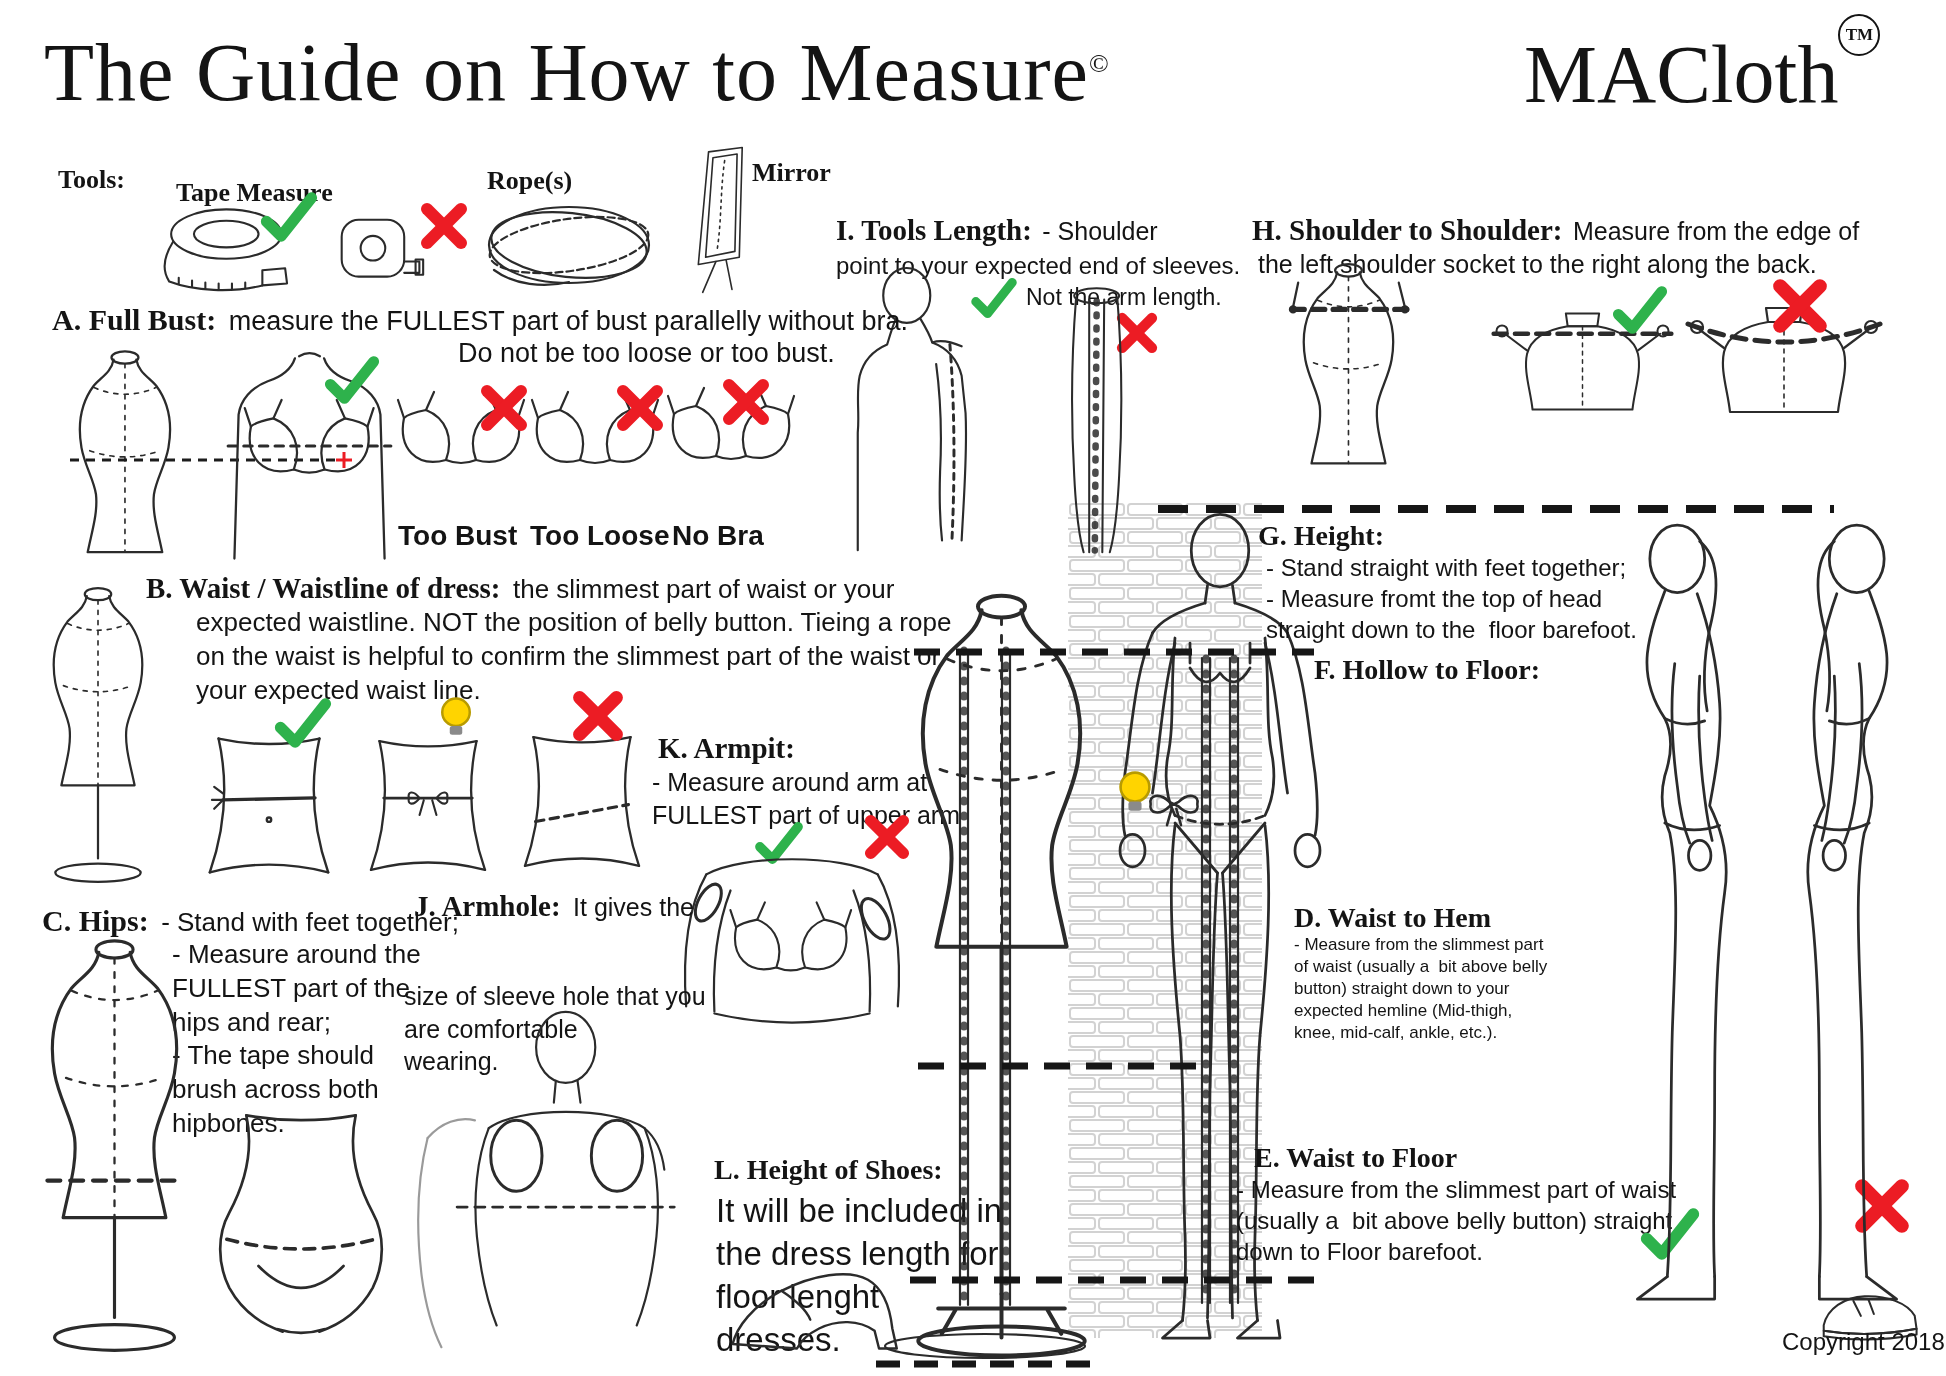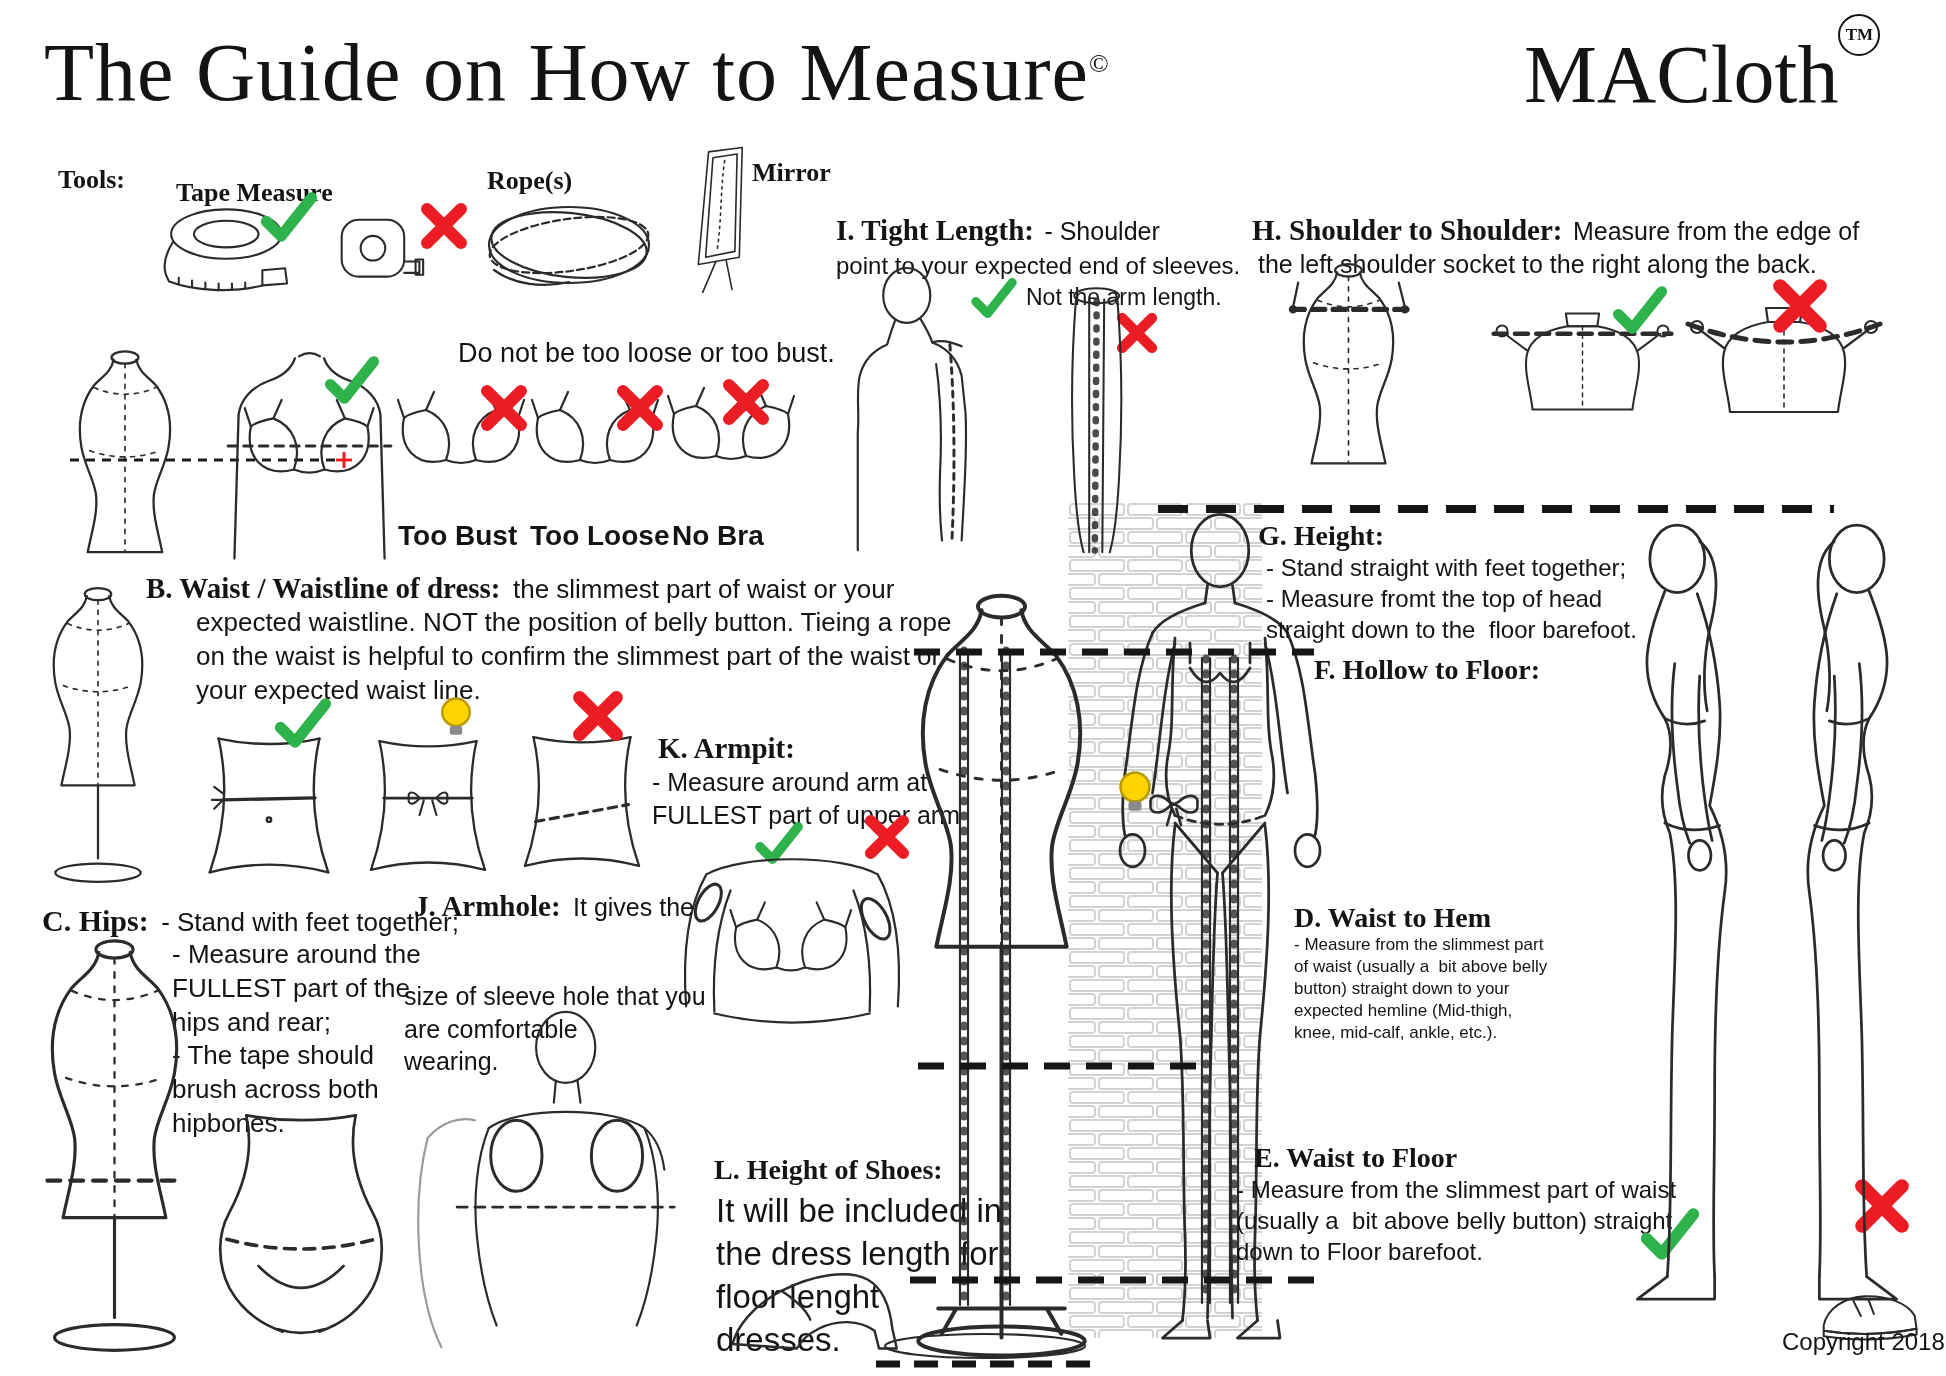--- a/index.html
+++ b/index.html
@@ -271,21 +271,21 @@
   <div class="hd" style="left:487px;top:166px"><span class="st" style="font-size:26px">Rope(s)</span></div>
   <svg class="art" style="left:474px;top:190px" width="190" height="110" viewBox="0 0 190 110">
       <use href="#rope"></use>
     </svg>
   <svg class="art" style="left:688px;top:146px" width="66" height="150" viewBox="0 0 90 205">
       <use href="#mirror"></use>
     </svg>
   <div class="hd" style="left:752px;top:158px"><span class="st" style="font-size:26px">Mirror</span></div>
 
   <div class="hd" style="left:836px;top:214px">
-    <span class="st">I. Tight Length:</span>
+    <span class="st">I. Tools Length:</span>
     <span class="ld" style="margin-left:6px">- Shoulder</span>
   </div>
   <div class="pre" style="left:836px;top:250px;font-size:24px">point to your expected end of sleeves.</div>
   <svg class="mark check" style="left:972px;top:278px" width="44" height="40" viewBox="0 0 48 44">
       <use href="#check"></use>
     </svg>
   <div class="small-note" style="left:1026px;top:284px">Not the arm length.</div>
   <svg class="mark cross" style="left:1116px;top:312px" width="42" height="42" viewBox="0 0 48 48">
       <use href="#cross"></use>
     </svg>
@@ -316,20 +316,24 @@
     <use href="#backtorso"></use>
     <path d="M4,24 Q100,60 196,24" stroke-width="5" stroke-dasharray="14 9"></path>
   </svg>
   <svg class="mark check" style="left:1614px;top:286px" width="52" height="48" viewBox="0 0 48 44">
       <use href="#check"></use>
     </svg>
   <svg class="mark cross" style="left:1772px;top:278px" width="56" height="56" viewBox="0 0 48 48">
       <use href="#cross"></use>
     </svg>
 
+  <div class="hd" style="left:52px;top:303px">
+    <span class="st" style="font-size:30px">A. Full Bust:</span>
+    <span class="ld" style="font-size:27px;margin-left:8px">measure the FULLEST part of bust parallelly without bra.</span>
+  </div>
   <div class="hd" style="left:458px;top:338px"><span class="ld" style="font-size:27px">Do not be too loose or too bust.</span></div>
   <svg class="art" style="left:68px;top:348px" width="116" height="222" viewBox="0 0 112 212">
       <use href="#dressform"></use>
     </svg>
   <svg class="dash" style="left:70px;top:448px" width="300" height="24">
     <line x1="0" y1="12" x2="268" y2="12" stroke="#1c1c1c" stroke-width="3" stroke-dasharray="9 7"></line>
     <path d="M274,4 L274,20 M266,12 L282,12" stroke="#ec1c24" stroke-width="3"></path>
   </svg>
   <svg class="art" style="left:226px;top:350px" width="167" height="219" viewBox="0 0 160 210">
       <use href="#bustfig"></use>

